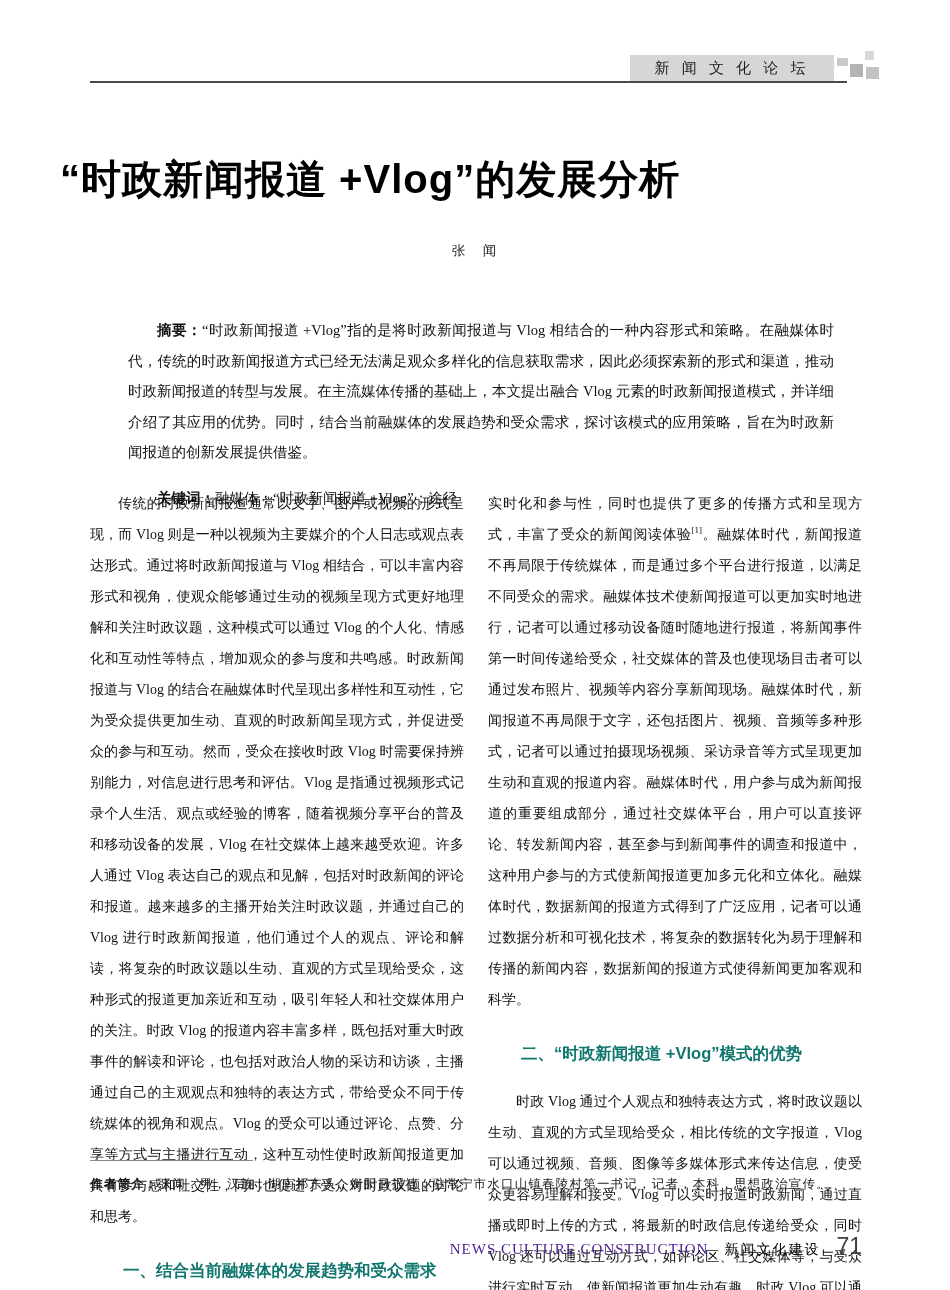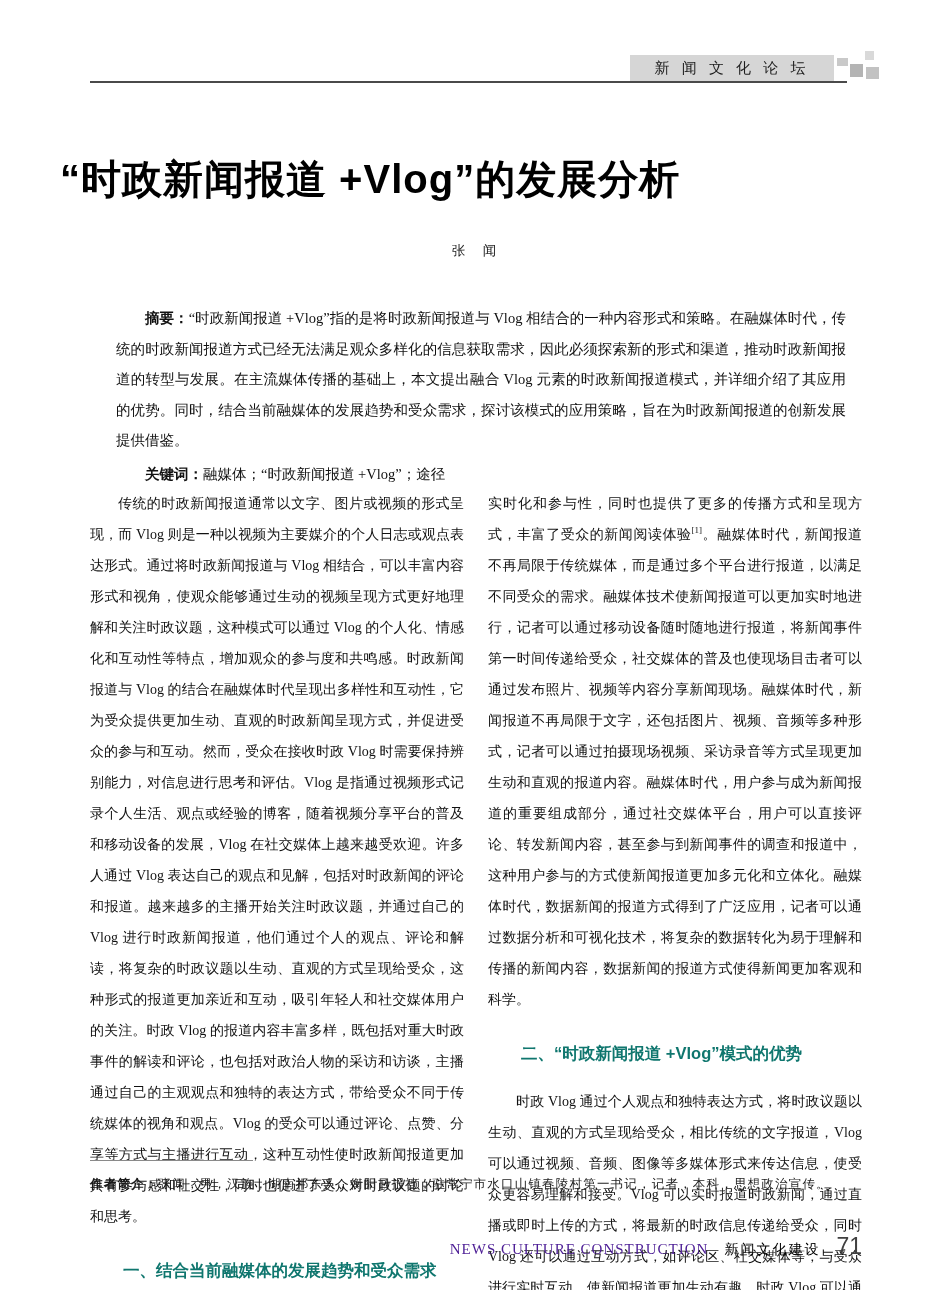--- a/index.html
+++ b/index.html
@@ -38,21 +38,21 @@
   .author{
     position:absolute;left:0;top:242px;width:950px;
     text-align:center;font-size:13.5px;color:#222;letter-spacing:2px;
   }
   
   .abstract{
     position:absolute;left:113px;top:300px;width:736px;
     font-size:14.5px;line-height:30.5px;
     text-align:justify;color:#111;
   }
-  .abstract p{margin:3px;text-indent:2em;}
+  .abstract p{margin:15px;text-indent:2em;}
   .bold-label{font-weight:bold;font-family:"Liberation Sans","DejaVu Sans",sans-serif;}
   
   .columns{
     position:absolute;left:90px;top:488px;width:772px;
     display:flex;gap:24px;
   }
   .col{
     flex:1;min-width:0;
     font-size:14px;line-height:31px;
     text-align:justify;color:#111;

